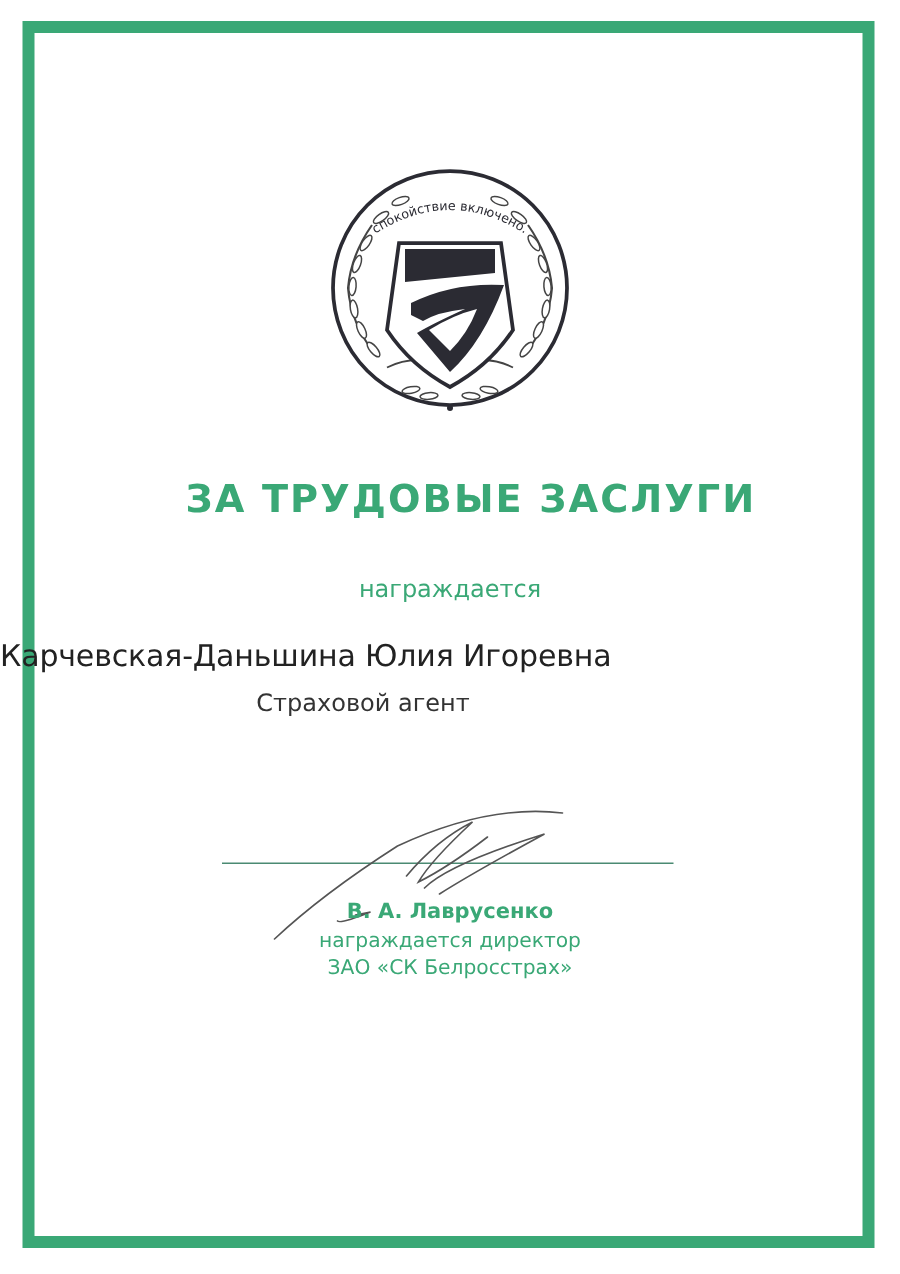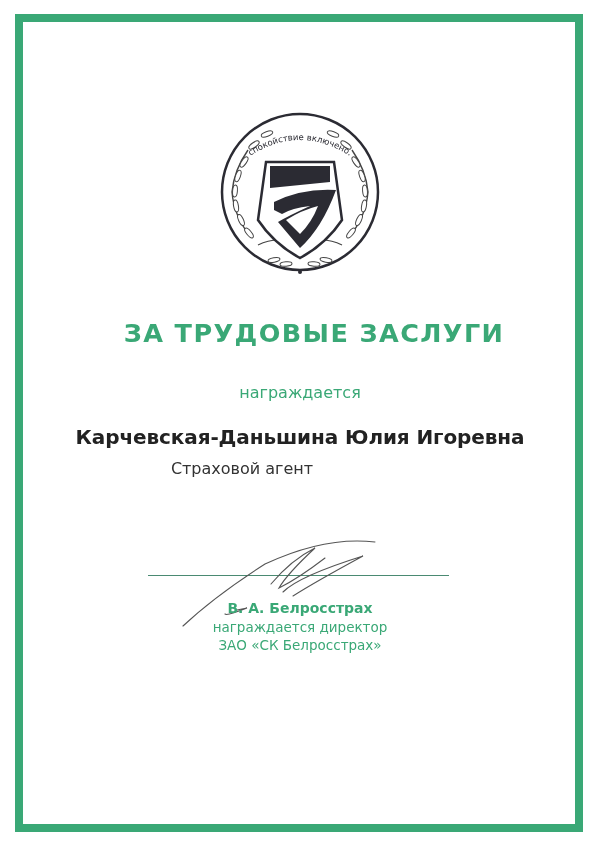--- a/index.html
+++ b/index.html
@@ -16,22 +16,22 @@
   .emblem { position: absolute; left: 218px; top: 110px; width: 164px; height: 168px; }
   .title {
     position: absolute; left: 14px; width: 600px; top: 318px; text-align: center;
     color: #3aa876; font-weight: bold; font-size: 25.5px; letter-spacing: 1.4px;
   }
   .awarded {
     position: absolute; left: 0; width: 600px; top: 383px; text-align: center;
     color: #3aa876; font-size: 16px;
   }
   .name {
-    position: absolute; left: 0; width: 600px; top: 425px; text-align: center;
-    color: #222; font-size: 20px; font-weight: bold; letter-spacing: -0.1px;
+    position: absolute; left: 0; width: 600px; top: 425px; text-align: left;
+    color: #222; font-size: 20px; font-weight: normal; letter-spacing: -0.1px;
   }
   .position {
     position: absolute; left: 0; width: 484px; top: 459px; text-align: center;
     color: #333; font-size: 16px;
   }
   .line {
     position: absolute; left: 148px; top: 575px; width: 301px; height: 1px;
     background: #4a8a72;
   }
   .signature { position: absolute; left: 175px; top: 536px; width: 220px; height: 96px; }
@@ -99,15 +99,15 @@
 <div class="line"></div>
 <svg class="signature" viewBox="0 0 220 96">
   <g fill="none" stroke="#555" stroke-width="1.1" stroke-linecap="round">
     <path d="M8 90 Q40 60 90 28 Q150 0 200 6"></path>
     <path d="M62 74 L72 72 Q52 80 50 78"></path>
     <path d="M96 48 Q116 24 140 12 Q112 38 104 52 Q124 42 150 22"></path>
     <path d="M108 56 Q124 40 188 20 Q140 46 118 60"></path>
   </g>
 </svg>
 
-<div class="signer">В. А. Белросстрах</div>
+<div class="signer">В. А. Лаврусенко</div>
 <div class="role r1">награждается директор</div>
 <div class="role r2">ЗАО «СК Белросстрах»</div>
 
 </body></html>

